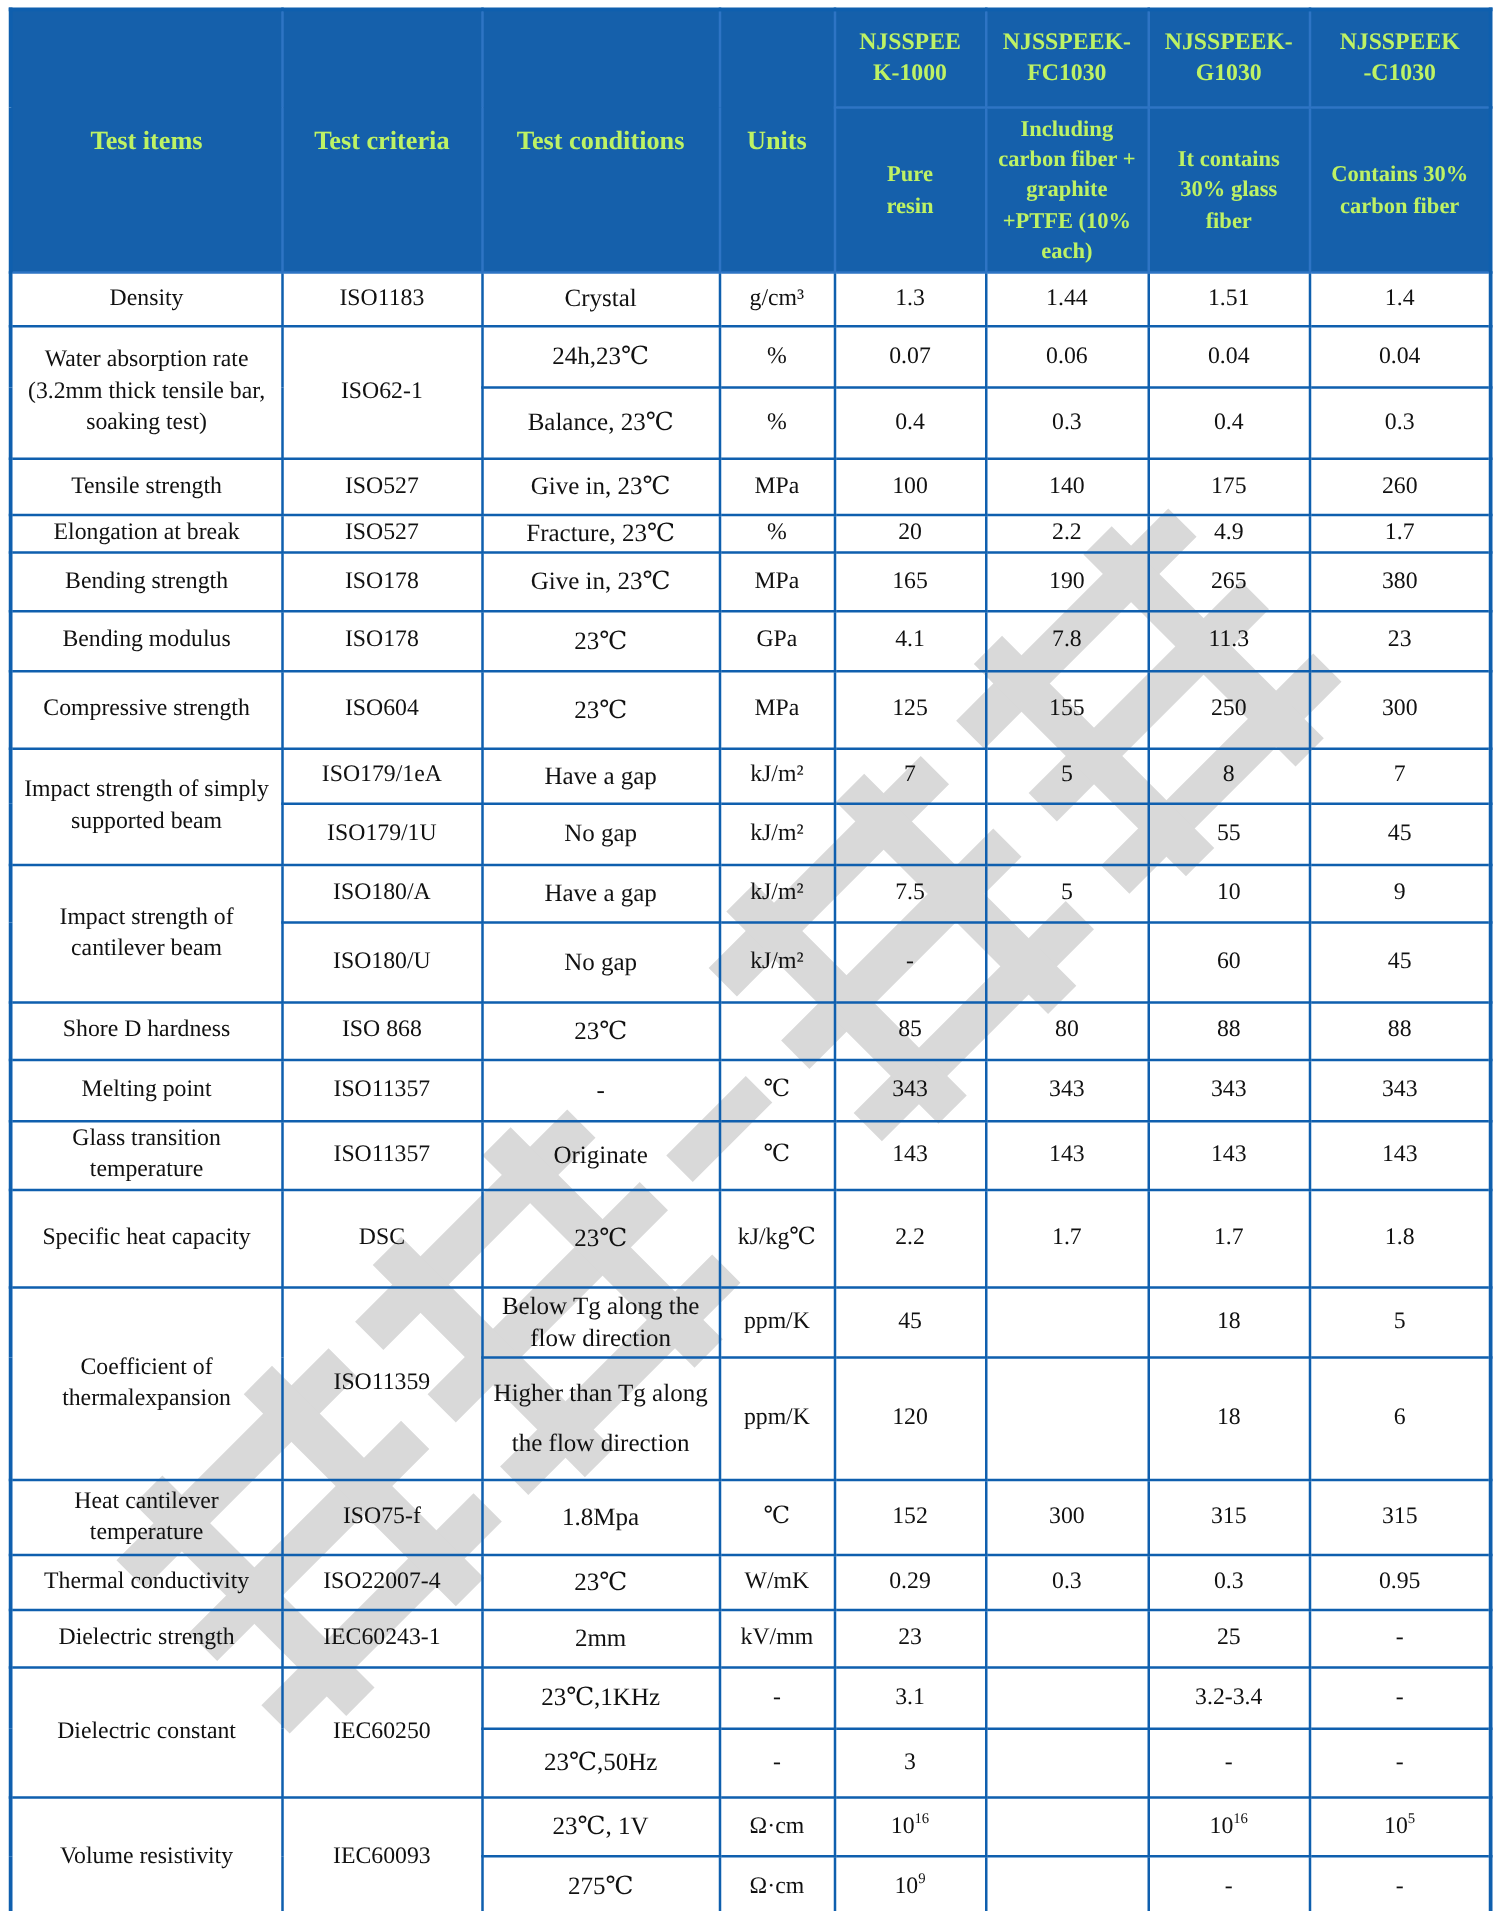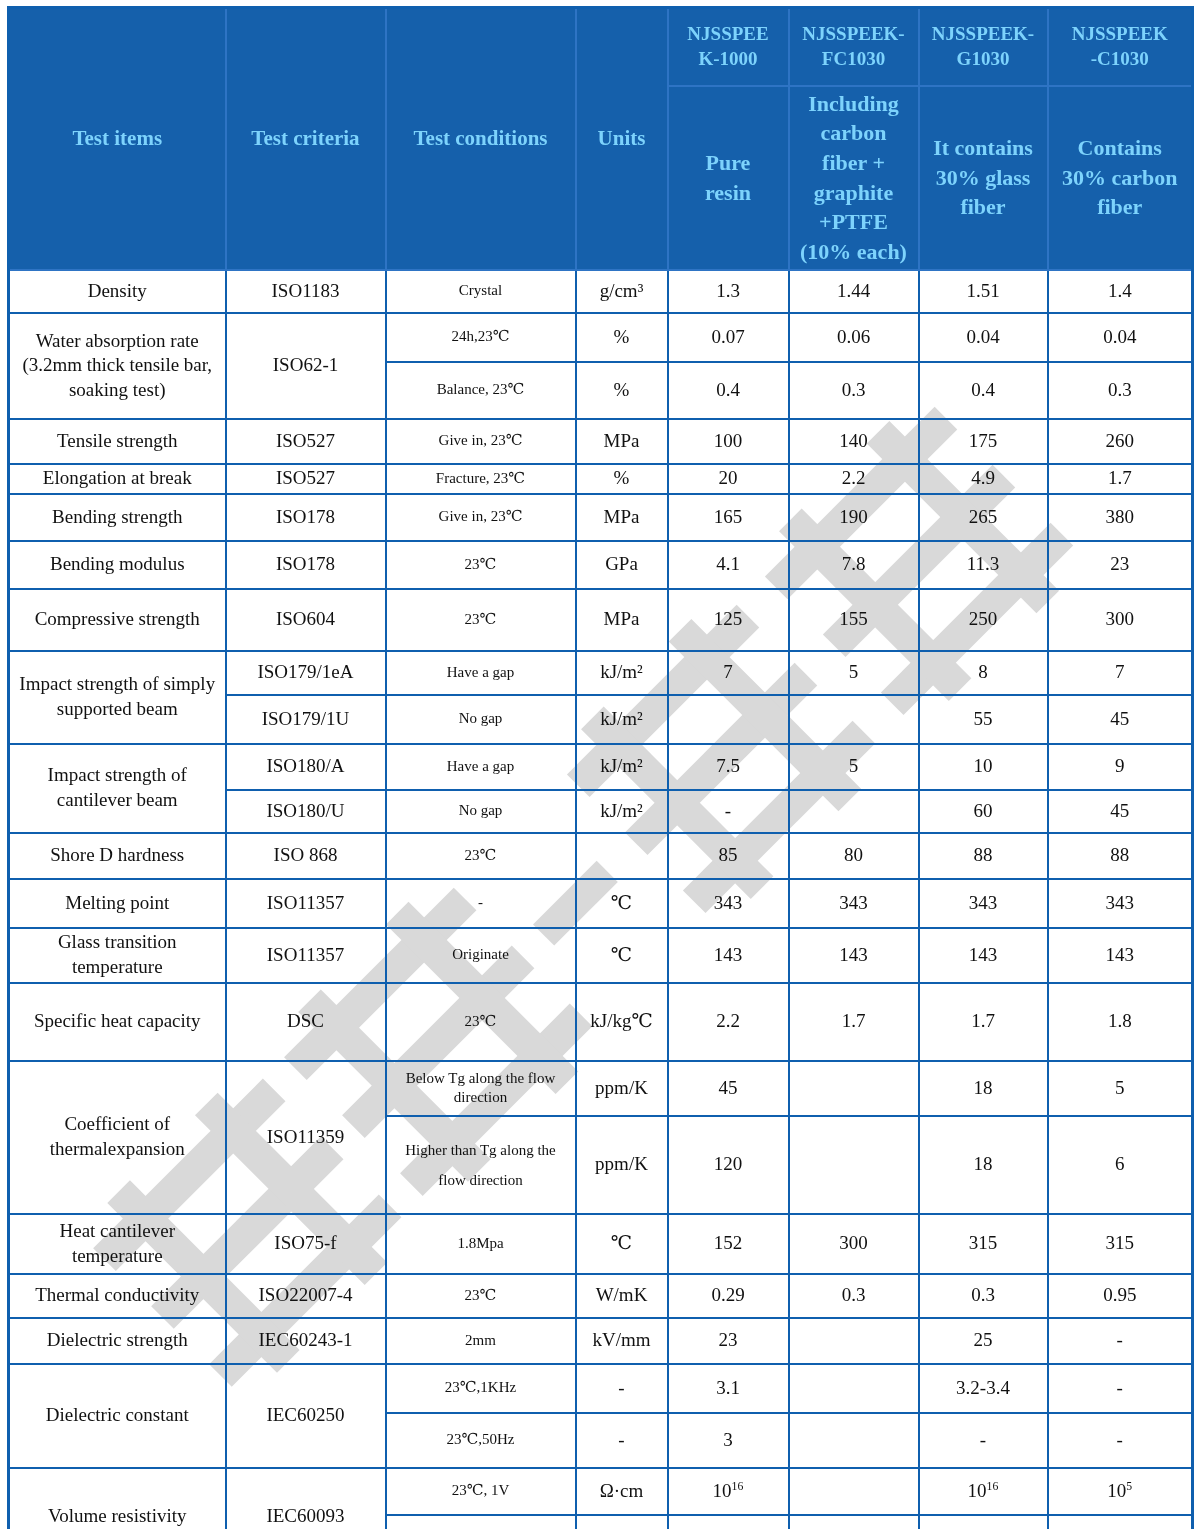--- a/index.html
+++ b/index.html
@@ -12,28 +12,28 @@
   .sr{position:absolute;width:1px;height:1px;overflow:hidden;clip:rect(0 0 0 0);white-space:nowrap;}
   table.spec{
     position:absolute;left:7px;top:6px;z-index:1;
     width:1184px;border-collapse:collapse;table-layout:fixed;
     border:3px solid #0f5fae;
   }
   td,th{border:2px solid #0f5fae;text-align:center;vertical-align:middle;
     color:#111111;font-size:19px;line-height:1.3;padding:1px 4px;background:transparent;
     word-wrap:break-word;}
   thead th{
-    background:#1560ab;color:#7dd3fc;font-weight:bold;border-color:#2e74c4;margin-left:12px;
+    background:#1560ab;color:#bef264;font-weight:bold;border-color:#2e74c4;margin-left:12px;
   }
   thead th.h-main{font-size:21px;}
   thead th.h-model{font-size:19px;}
-  thead th.h-desc{font-size:22px;line-height:1.35;padding:2px 6px;}
+  thead th.h-desc{font-size:18px;line-height:1.35;padding:2px 6px;}
   .narrow-desc{display:block;max-width:4.2em;margin:0 auto;}
   td.c-item{font-size:19px;}
-  td.c-cond{font-size:15px;}
+  td.c-cond{font-size:20px;}
   td.c-val{font-size:19px;}
   td.loose{line-height:2.0;}
   sup{font-size:0.62em;line-height:0;}
 </style>
 </head>
 <body>
 
 <div class="page">
 
   <svg class="watermark" width="1200" height="1529" viewBox="0 0 1200 1529" aria-hidden="true">
@@ -188,21 +188,21 @@
       <tr style="height:46px">
         <td rowspan="2" class="c-item">Impact strength of cantilever beam</td>
         <td>ISO180/A</td>
         <td class="c-cond">Have a gap</td>
         <td>kJ/m²</td>
         <td class="c-val">7.5</td>
         <td class="c-val">5</td>
         <td class="c-val">10</td>
         <td class="c-val">9</td>
       </tr>
-      <tr style="height:43px">
+      <tr style="height:64px">
         <td>ISO180/U</td>
         <td class="c-cond">No gap</td>
         <td>kJ/m²</td>
         <td class="c-val">-</td>
         <td class="c-val"></td>
         <td class="c-val">60</td>
         <td class="c-val">45</td>
       </tr>
       <tr style="height:46px">
         <td class="c-item">Shore D hardness</td>

